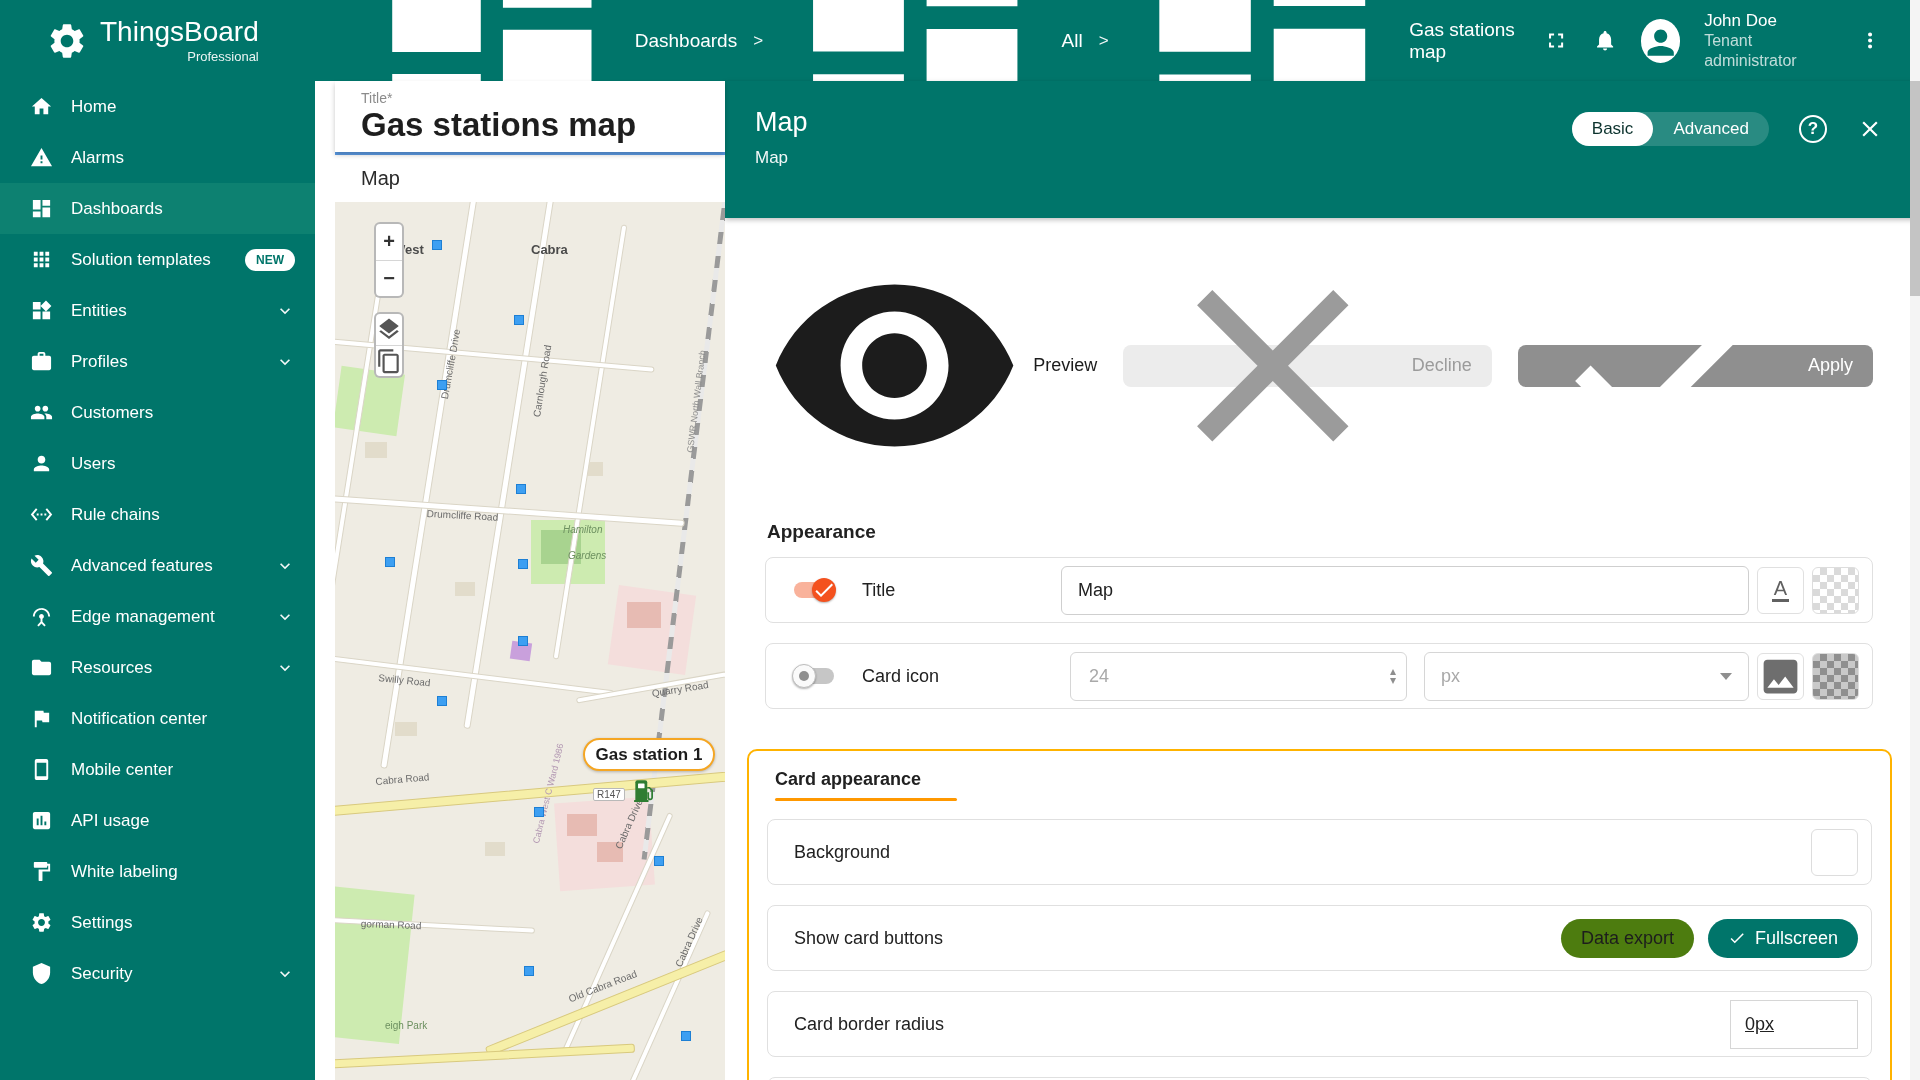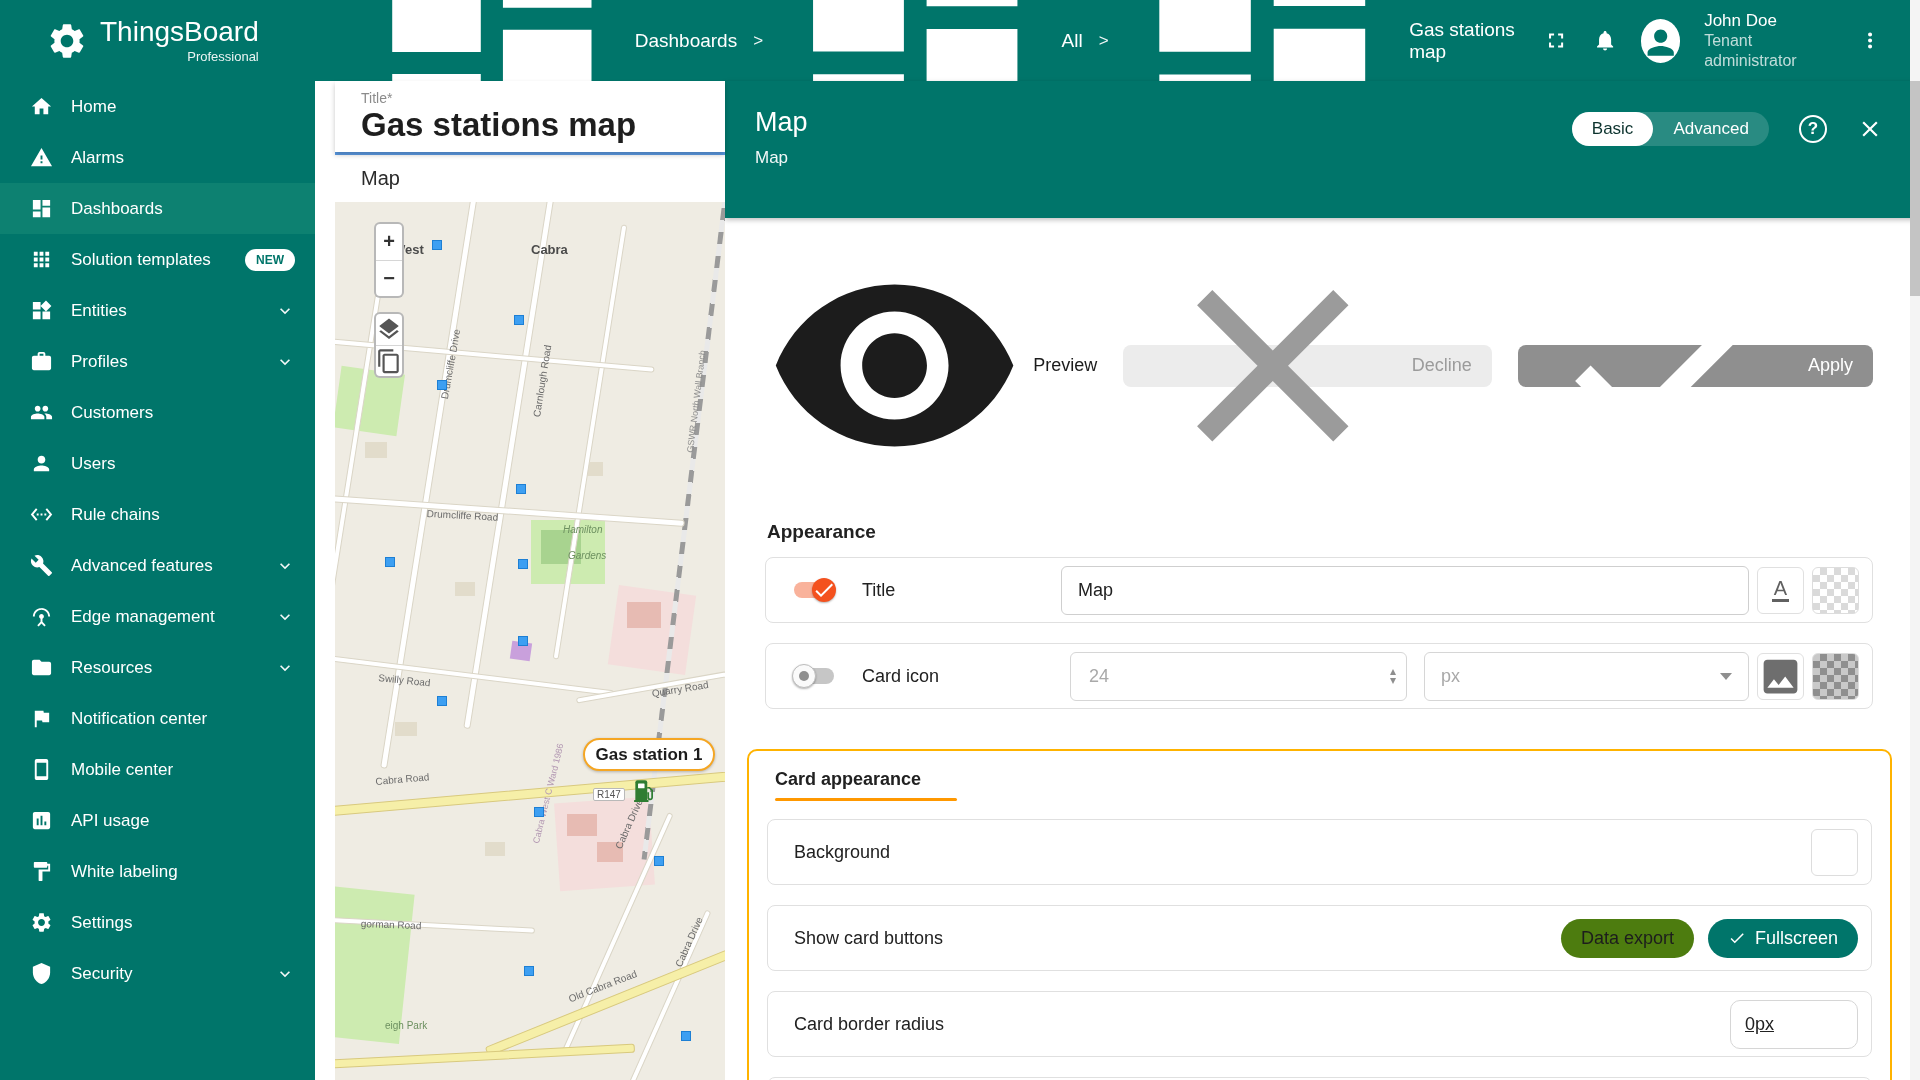--- a/index.html
+++ b/index.html
@@ -113,21 +113,21 @@
   .px-select{width:325px;height:49px;border:1px solid #D6D6D6;border-radius:6px;display:flex;align-items:center;padding:0 16px;color:#A9A9A9;font-size:18px;margin-left:17px;cursor:pointer;}
   .caret{margin-left:auto;width:0;height:0;border-left:6px solid transparent;border-right:6px solid transparent;border-top:7px solid #8f8f8f;}
   .orange-box{border:2px solid var(--amber);border-radius:10px;padding:14px 18px 16px;margin:40px -19px 0 -18px;}
   .box-label{font-size:18px;font-weight:700;color:#212121;padding:4px 0 8px 8px;}
   .box-underline{width:182px;height:3px;background:#FF9800;margin:0 0 18px 8px;border-radius:2px;}
   .orange-box .row:last-child{margin-bottom:4px;}
   .chips{margin-left:auto;display:flex;gap:14px;}
   .chip{height:39px;border-radius:20px;padding:0 20px;display:flex;align-items:center;font-size:18px;background:#4d7c0f;color:#1d1d1d;gap:9px;cursor:pointer;}
   .chip svg{width:18px;height:18px;}
   .chip-on{background:var(--teal);color:#fff;}
-  .small-input{margin-left:auto;width:128px;height:49px;border:1px solid #D6D6D6;border-radius:10px;padding:0 14px;font-size:18px;color:#212121;font-family:inherit;background:#fff;text-decoration:underline;}
+  .small-input{margin-left:auto;width:128px;height:49px;border:1px solid #D6D6D6;border-radius:0;padding:0 14px;font-size:18px;color:#212121;font-family:inherit;background:#fff;text-decoration:underline;}
 
   
   .scrollbar{position:absolute;right:0;top:0;width:10px;height:1080px;background:#F4F4F4;z-index:10;}
   .scroll-thumb{position:absolute;top:81px;left:0;width:10px;height:215px;background:#C4C4C4;cursor:pointer;}
 </style>
 </head>
 <body>
 
 <div class="screen">
 

